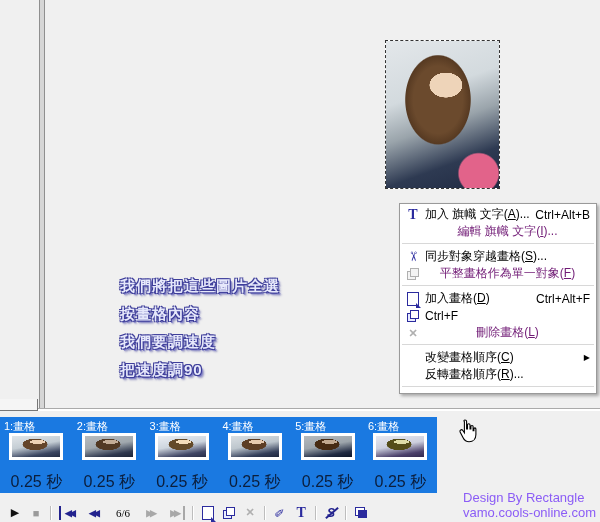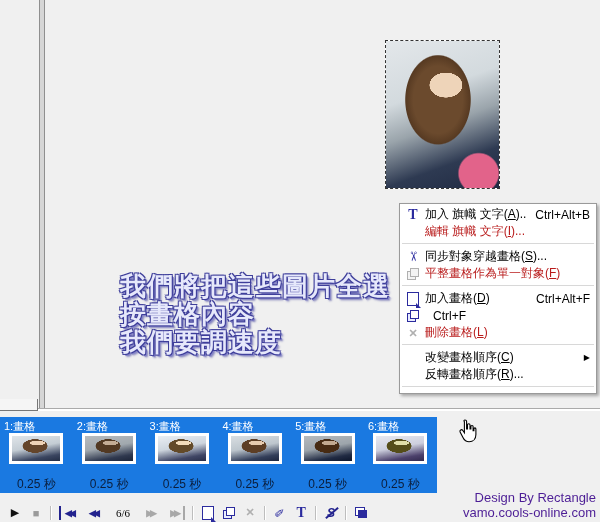--- a/index.html
+++ b/index.html
@@ -18,33 +18,33 @@
   .photo-sel{position:absolute;left:385px;top:40px;width:113px;height:147px;
     border:1px dashed #333;background:#fff;}
   .portrait{width:100%;height:100%;
     background:
       radial-gradient(circle at 82% 90%, #e2638a 0 12%, rgba(226,99,138,0) 13%),
       radial-gradient(ellipse 24% 14% at 53% 30%, #eed4b9 0 60%, rgba(238,212,185,0) 61%),
       radial-gradient(ellipse 42% 44% at 46% 40%, #6b4a2d 0 52%, #573a22 68%, rgba(87,58,34,0) 70%),
       linear-gradient(160deg,#e3e7ea 0%,#d3dade 35%,#9aa4ab 55%,#2e3a52 78%,#202a42 100%);}
 
   
-  .annotation{position:absolute;left:120px;top:272px;font-weight:bold;font-size:26px;
+  .annotation{position:absolute;left:120px;top:272px;font-weight:bold;font-size:15px;
     letter-spacing:1px;line-height:28px;color:#e6e8fb;
     text-shadow:-1px -1px 0 #3e3e9a,1px -1px 0 #3e3e9a,-1px 1px 0 #3e3e9a,1px 1px 0 #3e3e9a,
       2px 2px 0 #8585c8,3px 3px 2px rgba(60,60,150,.55);}
 
   
   .menu{position:absolute;left:399px;top:203px;width:196px;background:#fff;
     border:1px solid #9a9a9a;box-shadow:2px 2px 3px rgba(0,0,0,.3);padding:2px 0;z-index:20;font-size:12px;}
   .mi{display:flex;align-items:center;height:17px;padding:0 6px 0 4px;color:#000;cursor:default;}
-  .mi.dis{color:#b91c1c;}
+  .mi.dis{color:#701a75;text-align:center;}
   .mi .ic{width:18px;min-width:18px;height:14px;display:inline-flex;align-items:center;justify-content:center;margin-right:3px;}
   .mi .lbl{flex:1;white-space:nowrap;overflow:hidden;}
-  .mi .sc{margin-left:8px;white-space:nowrap;}
+  .mi .sc{white-space:nowrap;}
   .mi .sub{font-size:8px;margin-left:4px;color:#000;}
   .msep{height:1px;background:#d8d8d8;border-bottom:1px solid #fff;margin:3px 2px;}
   .g-gray{color:#b0b0b0;}
   .ic-banner::before{content:"T";font-family:"Liberation Serif",serif;font-weight:bold;font-size:14px;color:#2b2b9e;}
   .ic-tween::before{content:"✎";font-size:12px;color:#2b2b9e;display:inline-block;transform:rotate(-85deg);}
   .ic-sync::before{content:"✂";font-size:13px;color:#2b2b9e;display:inline-block;transform:rotate(90deg);}
   .ic-x::before{content:"✕";font-weight:bold;font-size:11px;}
   .rects{position:relative;width:12px;height:12px;}
   .rects i{position:absolute;border:1px solid #2b2b9e;background:#e8ecff;display:block;}
   .rects i:first-child{width:7px;height:7px;left:0;top:3px;}
@@ -67,41 +67,41 @@
   .thumb{width:100%;height:100%;
     background:
       radial-gradient(ellipse 26% 16% at 53% 28%, #eed2b6 0 60%, rgba(238,210,182,0) 61%),
       radial-gradient(ellipse 44% 46% at 48% 40%, #64452b 0 58%, rgba(100,69,43,0) 60%),
       linear-gradient(170deg,#e0e5e9 0%,#c4cdd4 45%,#3a4560 80%,#232d45 100%);}
   .f2 .thumb{filter:brightness(.82);}
   .f3 .thumb{filter:brightness(1.04) hue-rotate(8deg);}
   .f4 .thumb{filter:brightness(.95) contrast(1.05);}
   .f5 .thumb{filter:brightness(.78) contrast(1.15);}
   .f6 .thumb{filter:saturate(1.25) hue-rotate(30deg) brightness(1.02);}
-  .cell .fdur{color:#0b1e3c;font-size:12px;text-align:center;margin-top:12px;}
+  .cell .fdur{color:#0b1e3c;font-size:16px;text-align:center;margin-top:12px;}
 
   
   .transport{position:absolute;left:0;top:503px;width:440px;height:19px;
     display:flex;align-items:center;padding-left:8px;gap:7px;font-size:10px;}
   .tbtn{display:inline-flex;align-items:center;justify-content:center;min-width:14px;height:14px;cursor:default;}
   .t-play::before{content:"▶";color:#111;font-size:11px;}
   .t-stop::before{content:"■";color:#9a9a9a;font-size:11px;}
   .dbl{letter-spacing:-3px;font-size:9px;font-weight:bold;padding-right:3px;}
   .bar-l{border-left:2px solid currentColor;padding-left:1px;}
   .bar-r{border-right:2px solid currentColor;padding-right:2px;}
   .navy{color:#23238e;}
   .grayed{color:#a8a8a8;}
   .tsep{width:1px;height:14px;background:#bdbdbd;border-right:1px solid #fff;}
   .pos{color:#000;font-size:11px;padding:0 6px;font-family:Liberation Serif, serif;}
   .s-slash{position:relative;font-weight:bold;font-size:12px;color:#23238e;font-style:italic;}
   .s-slash::after{content:"";position:absolute;left:-3px;top:6px;width:16px;height:2px;
     background:#23238e;transform:rotate(-40deg);}
 
   
-  .watermark{position:absolute;right:4px;bottom:2px;text-align:right;color:#4c1d95;
+  .watermark{position:absolute;right:4px;bottom:2px;text-align:left;color:#8b5cf6;
     font-size:13px;line-height:15px;z-index:30;}
 
   
   .cursor{position:absolute;left:457px;top:418px;z-index:40;}
 
   u{text-decoration:underline;}
 </style>
 </head>
 <body>
 
@@ -112,20 +112,21 @@
   <div class="panel-end"></div>
 
   <div class="photo-sel">
     <div class="portrait"></div>
   </div>
 
   <div class="annotation">
     <div>我們將把這些圖片全選</div>
     <div>按畫格內容</div>
     <div>我們要調速度</div>
+    <div>把速度調90</div>
   </div>
 
   <div class="menu">
     <div class="mi">
       <span class="ic">
           <span class="ic-banner"></span>
         </span>
       <span class="lbl mnemonic">加入 旗幟 文字(<u>A</u>)...</span>
       <span class="sc">Ctrl+Alt+B</span>
     </div>

